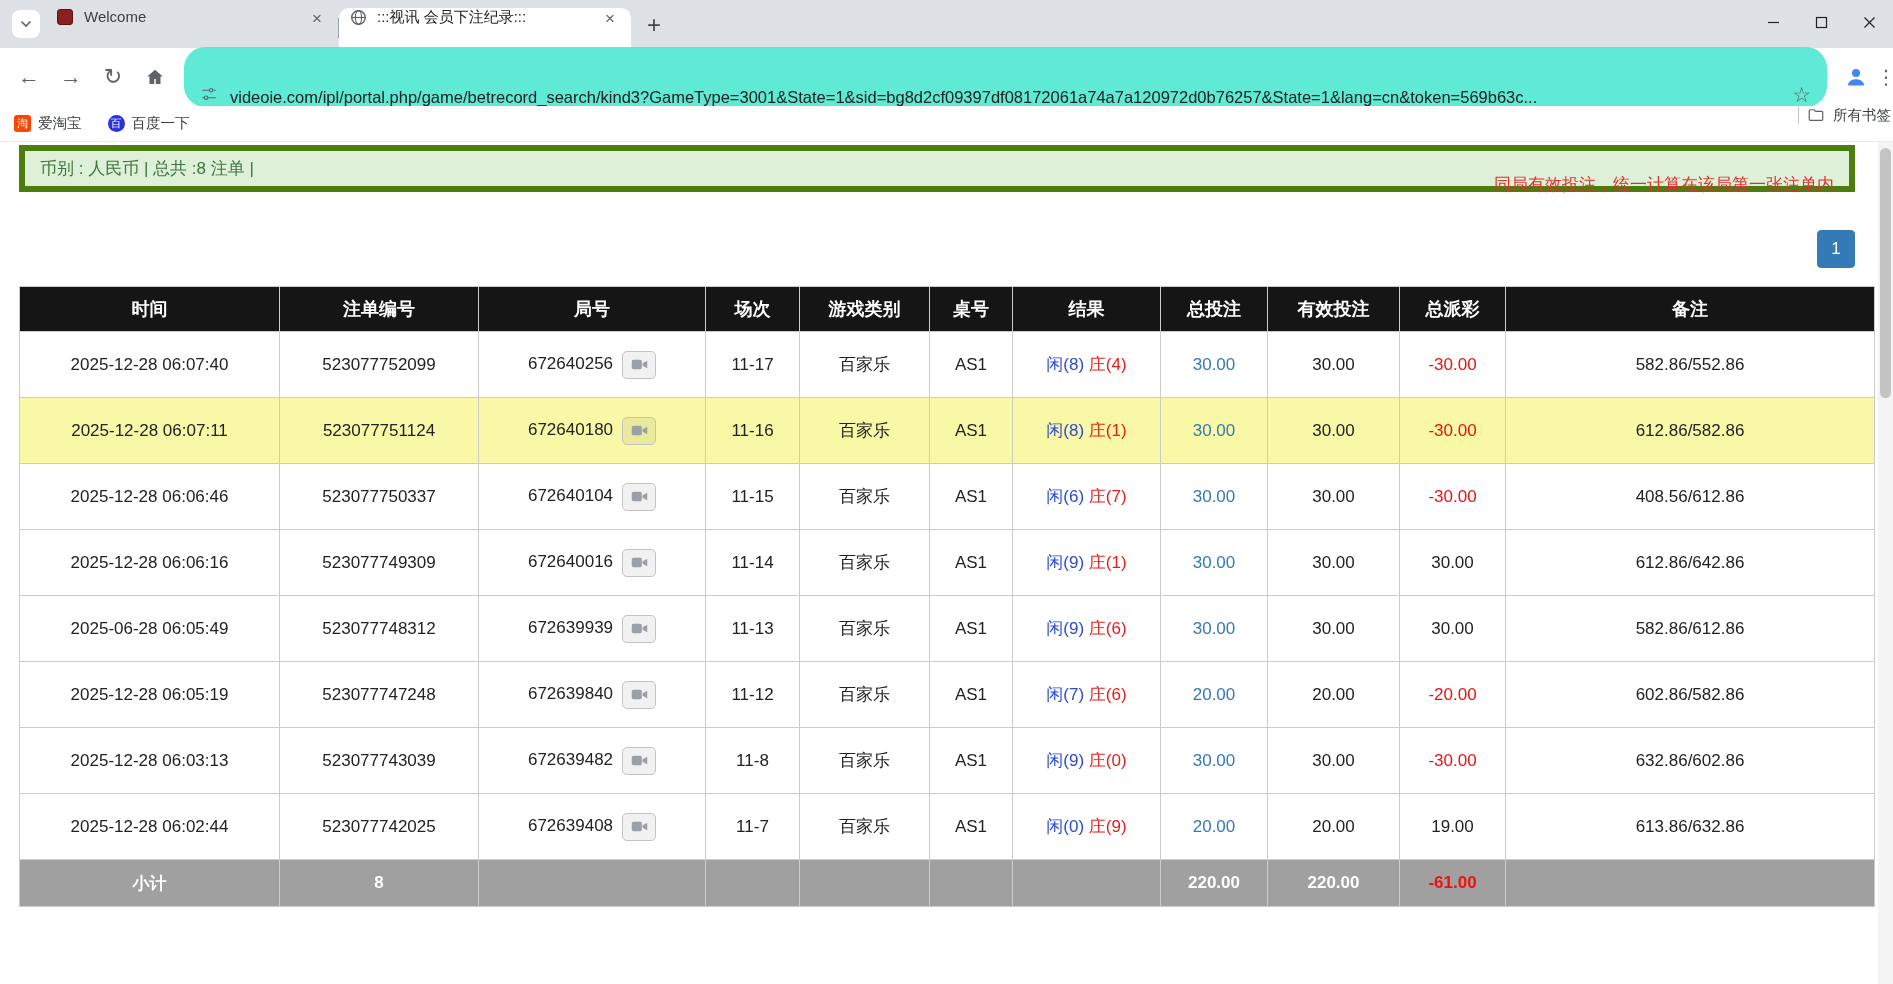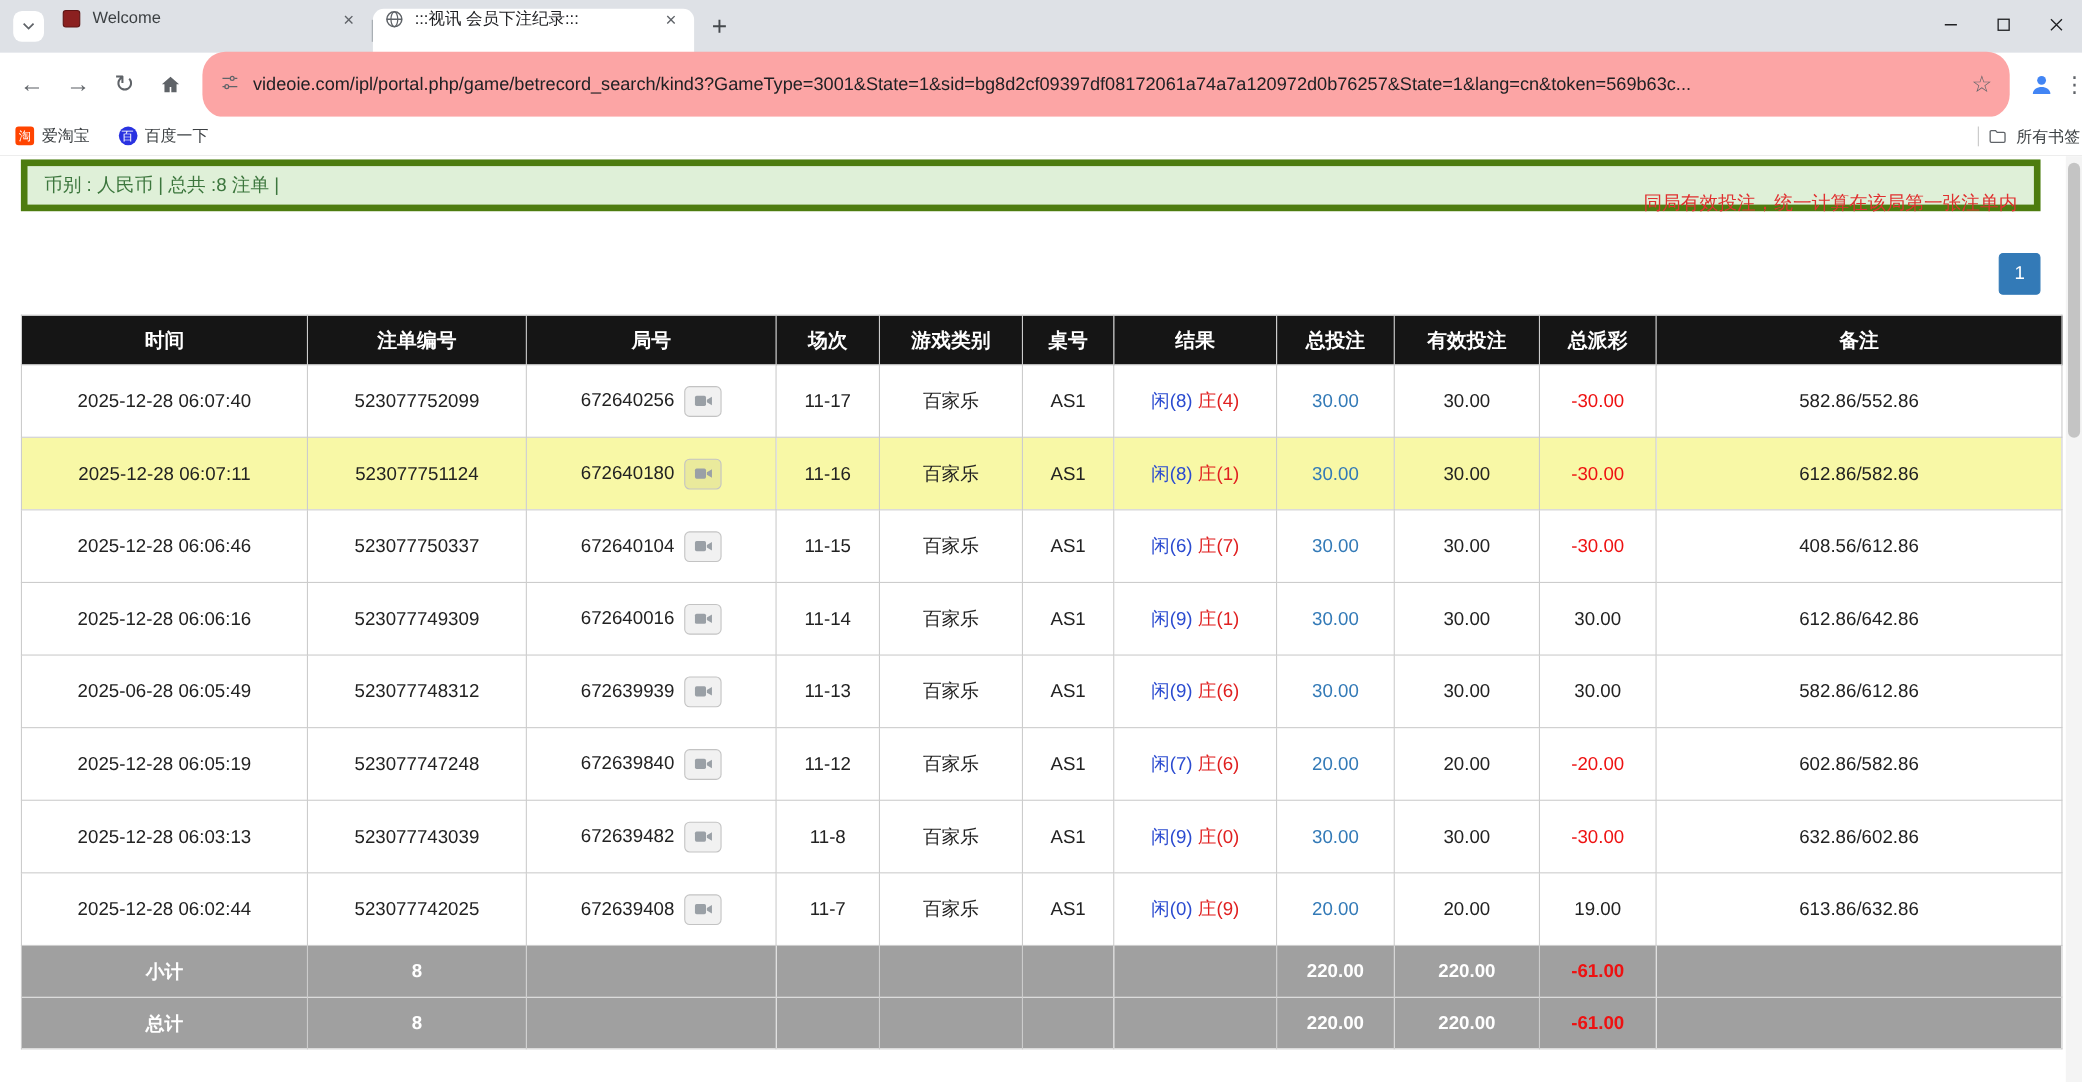--- a/index.html
+++ b/index.html
@@ -29,34 +29,34 @@
     color:#5f6368;font-size:17px;flex:0 0 auto;}
   .tab-divider{width:1px;height:20px;background:#9aa0a6;margin-bottom:10px;}
   .new-tab{width:34px;height:34px;margin:0 0 6px 6px;display:flex;align-items:center;justify-content:center;
     font-size:24px;color:#45494d;}
   .window-controls{position:absolute;right:0;top:0;height:44px;display:flex;}
   .wc-btn{width:48px;height:44px;display:flex;align-items:center;justify-content:center;}
 
   .nav-bar{height:58px;background:#fff;display:flex;align-items:center;padding:0 8px;position:relative;}
   .nav-icon{width:42px;height:42px;border-radius:50%;display:flex;align-items:center;justify-content:center;
     font-size:22px;color:#5f6368;flex:0 0 auto;}
-  .url-bar{flex:1;height:60px;background:#fca5a5;border-radius:21px;display:flex;align-items:center;
+  .url-bar{flex:1;height:60px;background:#5eead4;border-radius:21px;display:flex;align-items:flex-end;
     padding:0 16px;margin:0 8px;min-width:0;}
   .url-text{flex:1;font-size:16.5px;color:#202124;white-space:nowrap;overflow:hidden;margin:0 12px;}
   .star{font-size:21px;color:#5f6368;}
   .menu-clip{width:18px;overflow:hidden;margin-right:-10px;font-size:20px;}
 
   .bookmarks-bar{height:36px;background:#fff;display:flex;align-items:center;padding:0 14px;
     font-size:14.5px;color:#3c4043;position:relative;border-bottom:1px solid #ececec;}
   .bookmark{display:flex;align-items:center;gap:7px;margin-right:26px;}
   .bm-badge{width:17px;height:17px;border-radius:4px;color:#fff;font-size:11px;display:flex;
     align-items:center;justify-content:center;}
   .bm-taobao{background:#ff4400;border-radius:3px;}
   .bm-baidu{background:#2932e1;border-radius:50%;}
-  .bookmarks-right{position:absolute;right:2px;top:0;height:36px;display:flex;align-items:center;gap:8px;
+  .bookmarks-right{position:absolute;right:2px;top:0;height:36px;display:flex;gap:8px;
     white-space:nowrap;}
   .bm-divider{width:1px;height:18px;background:#c7c7c7;}
 
   
   .scrollbar{position:absolute;right:0;top:142px;width:15px;height:842px;background:#f4f4f4;z-index:5;}
   .scroll-thumb{position:absolute;top:6px;left:2px;width:11px;height:250px;background:#c4c4c4;border-radius:6px;}
 
   
   .page{position:relative;width:1893px;height:842px;background:#fff;}
   .info-bar{position:absolute;left:19px;right:38px;top:3px;height:47px;background:var(--info-green-bg);
@@ -415,32 +415,19 @@
         <td></td>
         <td></td>
         <td></td>
         <td></td>
         <td></td>
         <td>220.00</td>
         <td>220.00</td>
         <td class="payout neg">-61.00</td>
         <td></td>
       </tr>
-      <tr class="summary-row">
-        <td>总计</td>
-        <td>8</td>
-        <td></td>
-        <td></td>
-        <td></td>
-        <td></td>
-        <td></td>
-        <td>220.00</td>
-        <td>220.00</td>
-        <td class="payout neg">-61.00</td>
-        <td></td>
-      </tr>
     </tfoot>
   </table>
 </div>
 
 <div class="scrollbar">
   <div class="scroll-thumb"></div>
 </div>
 
 </body></html>

